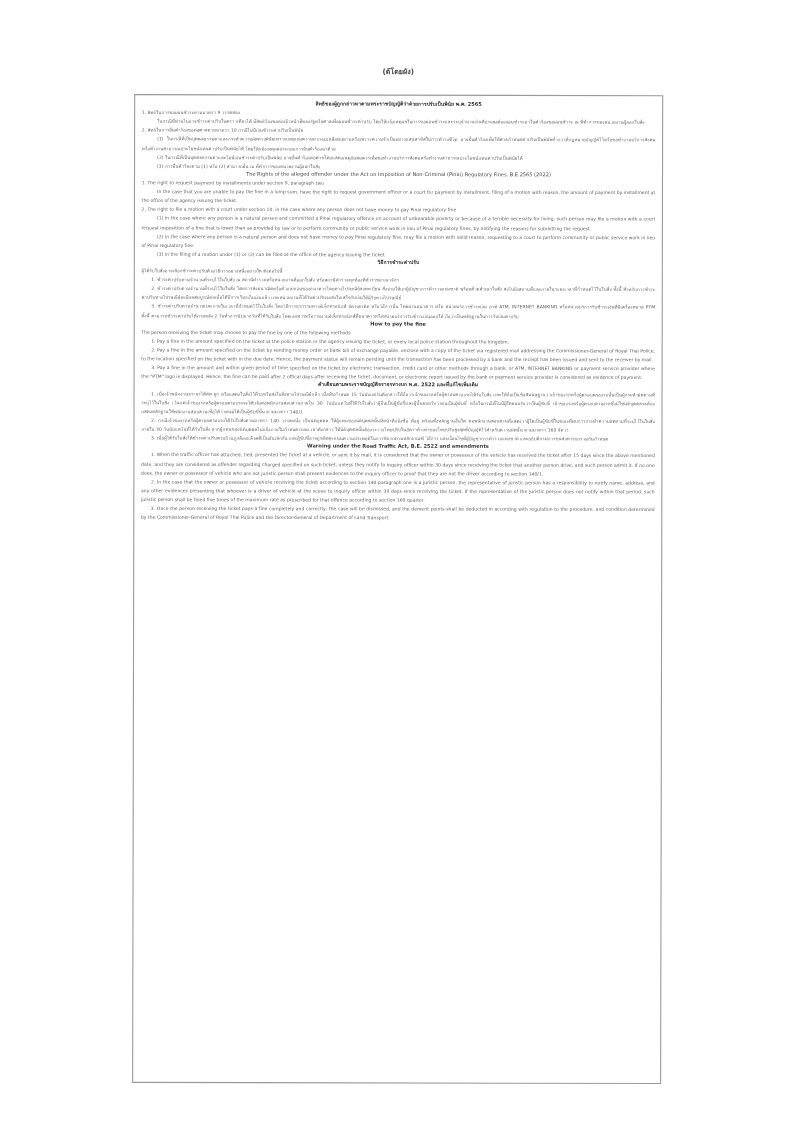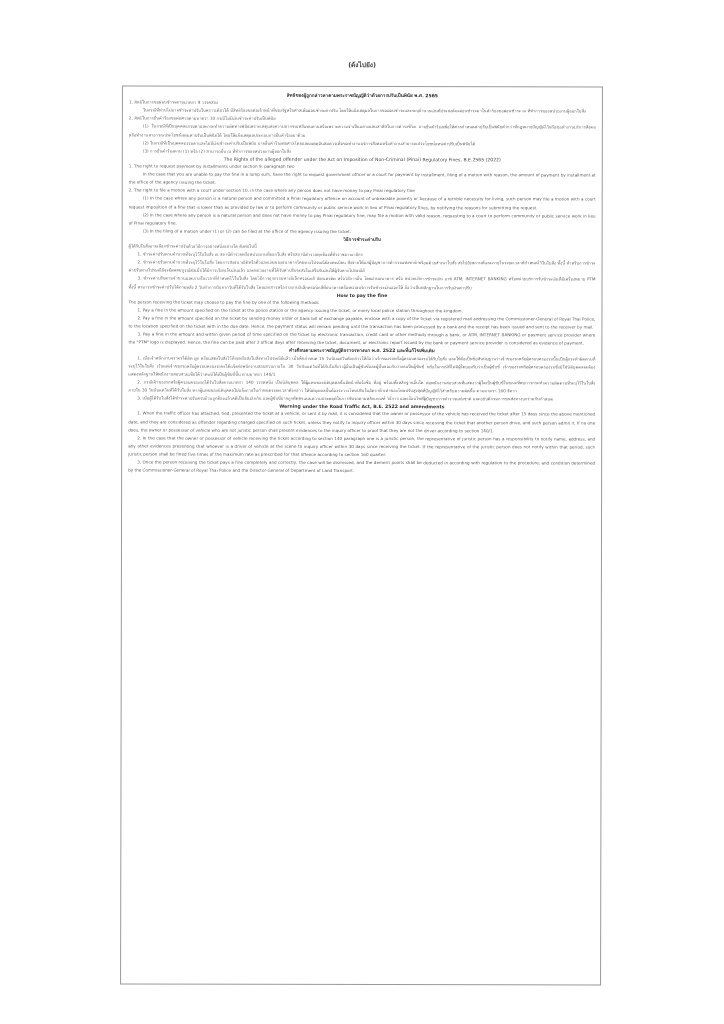--- a/index.html
+++ b/index.html
@@ -28,21 +28,21 @@
   p.line {
     margin: 0; font-size: 4.1px; line-height: 8.1px; color: #5b5b5b;
     text-align: justify; letter-spacing: 0.02px;
   }
   p.indent { text-indent: 14px; }
   p.indent-sm { text-indent: 9px; }
 </style>
 </head>
 <body>
 
-<div class="page-header">(ด้งไปยัง)</div>
+<div class="page-header">(ด้โดยผัง)</div>
 
 <div class="frame">
 
   <section>
     <h2 class="sec-title bold">สิทธิของผู้ถูกกล่าวหาตามพระราชบัญญัติว่าด้วยการปรับเป็นพินัย พ.ศ. 2565</h2>
     <p class="line">1. สิทธิในการขอผ่อนชำระตามมาตรา 9 วรรคสอง</p>
     <p class="line indent">ในกรณีที่ท่านไม่อาจชำระค่าปรับในคราวเดียวได้ มีสิทธิร้องขอต่อเจ้าหน้าที่ของรัฐหรือศาลเพื่อผ่อนชำระค่าปรับ โดยให้แจ้งเหตุผลในการขอผ่อนชำระและระบุจำนวนเงินที่ประสงค์จะผ่อนชำระมาในคำร้องขอผ่อนชำระ ณ ที่ทำการของหน่วยงานผู้ออกใบสั่ง</p>
     <p class="line">2. สิทธิในการยื่นคำร้องขอต่อศาลตามมาตรา 10 กรณีไม่มีเงินชำระค่าปรับเป็นพินัย</p>
     <p class="line indent">(1) ในกรณีที่เป็นบุคคลธรรมดาและกระทำความผิดทางพินัยเพราะเหตุแห่งความยากจนเหลือทนทานหรือเพราะความจำเป็นอย่างแสนสาหัสในการดำรงชีวิต อาจยื่นคำร้องเพื่อให้ศาลกำหนดค่าปรับเป็นพินัยต่ำกว่าที่กฎหมายบัญญัติไว้หรือขอทำงานบริการสังคมหรือทำงานสาธารณประโยชน์แทนค่าปรับเป็นพินัยได้ โดยให้แจ้งเหตุผลประกอบการยื่นคำร้องมาด้วย</p>
     <p class="line indent">(2) ในกรณีที่เป็นบุคคลธรรมดาและไม่มีเงินชำระค่าปรับเป็นพินัย อาจยื่นคำร้องต่อศาลโดยแสดงเหตุอันสมควรเพื่อขอทำงานบริการสังคมหรือทำงานสาธารณประโยชน์แทนค่าปรับเป็นพินัยได้</p>

